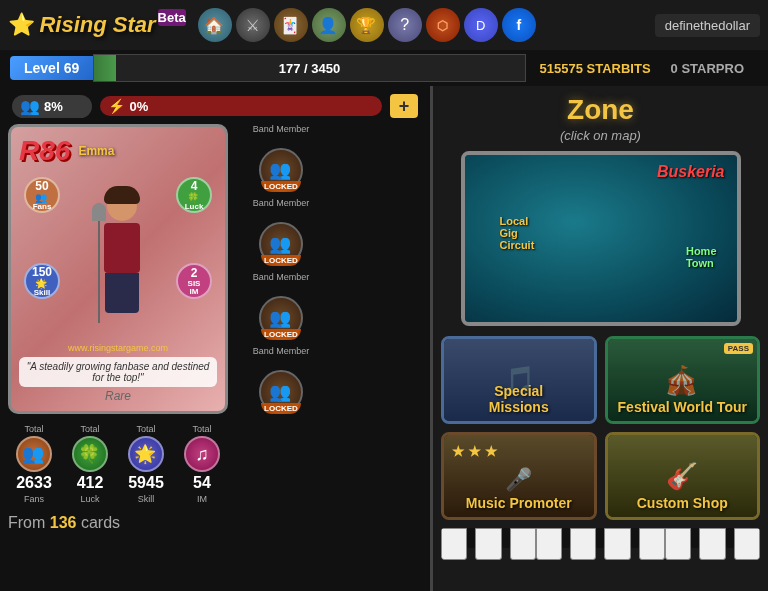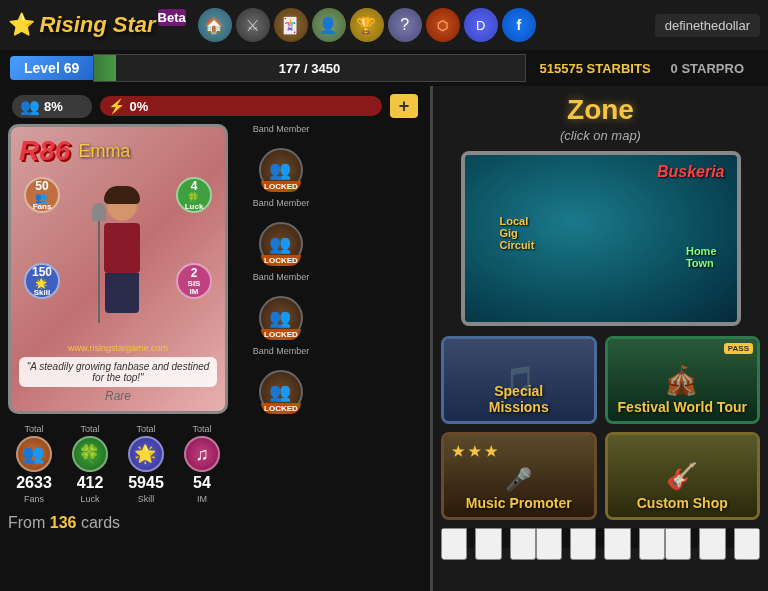--- a/index.html
+++ b/index.html
@@ -222,22 +222,22 @@
       gap: 8px;
     }
     .card-rarity {
       font-size: 28px;
       font-weight: bold;
       color: #e63946;
       text-shadow: 2px 2px 0 #900;
       font-style: italic;
     }
     .card-name {
-      font-size: 18px;
-      font-weight: normal;
+      font-size: 12px;
+      font-weight: bold;
       color: #f4c542;
       text-shadow: 1px 1px 3px rgba(0,0,0,0.8);
     }
     .card-image-area {
       flex: 1;
       display: flex;
       align-items: center;
       justify-content: center;
       position: relative;
       min-height: 160px;

